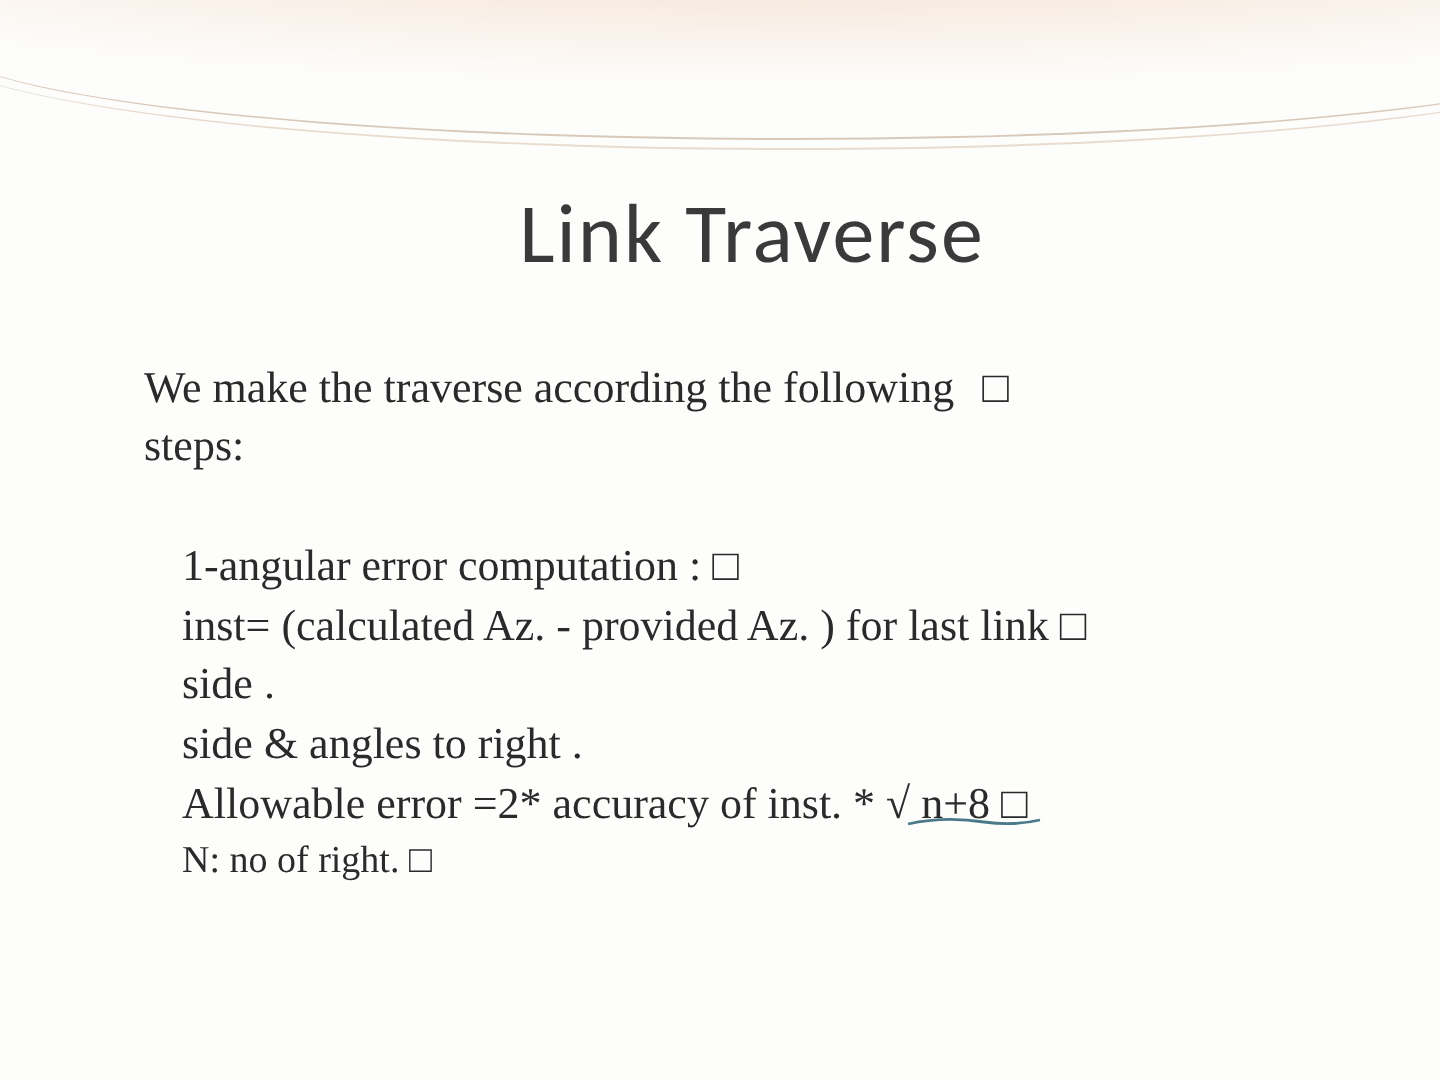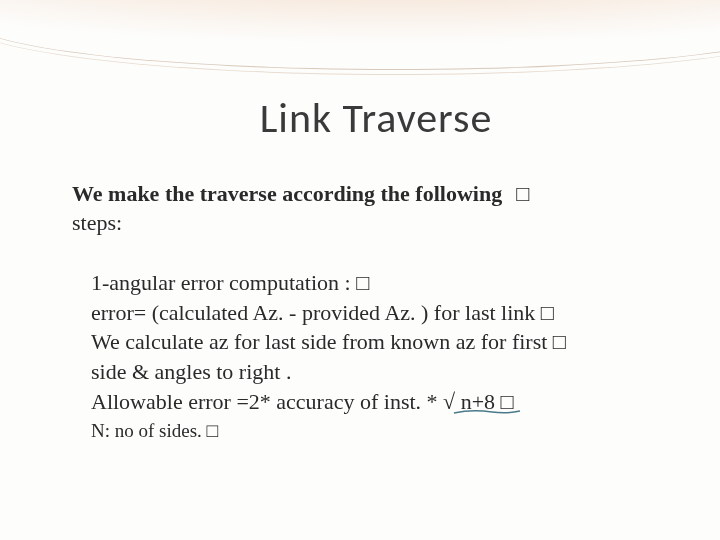--- a/index.html
+++ b/index.html
@@ -50,21 +50,21 @@
   .intro {
     position: absolute;
     top: 180px;
     left: 72px;
     right: 40px;
     font-size: 22px;
     color: #2a2a2a;
     line-height: 1.3;
   }
   .intro-line1 { display: flex; }
-  .intro-text1 { flex: 0 0 auto; font-weight: bold; }
+  .intro-text1 { flex: 0 0 auto; }
   .intro-box { margin-left: 14px; font-family: sans-serif; }
   .intro-line2 { padding-right: 118px; }
   .body-text {
     position: absolute;
     top: 268px;
     left: 46px;
     right: 40px;
     font-size: 22px;
     color: #2a2a2a;
     line-height: 1.35;
@@ -95,24 +95,24 @@
 <div class="intro">
   <div class="intro-line1">
     <span class="intro-text1">We  make the traverse  according  the  following</span>
     <span class="intro-box sq">□</span>
   </div>
   <div class="intro-line2">steps:</div>
 </div>
 
 <div class="body-text">
   <span class="row">1-angular  error  computation :  □</span>
-  <span class="row"> error=  (calculated  Az. -  provided Az. ) for  last  link   □</span>
-  <span class="row">We calculate az for  last side from  known az for first   □</span>
+  <span class="row"> inst=  (calculated  Az. -  provided Az. ) for  last  link   □</span>
+  <span class="row">side .</span>
   <span class="row">side  &amp; angles to right .</span>
   <span class="row">Allowable  error =2* accuracy of inst. * √ n+8  □</span>
-  <span class="row last-row">N: no of sides.  □</span>
+  <span class="row last-row">N: no of right.  □</span>
 </div>
 
 <div class="underline-mark">
   <svg viewBox="0 0 70 10">
     <path d="M2 5 Q 20 1 40 4 Q 55 6 68 3" stroke="#4a7a8a" stroke-width="1.4" fill="none"></path>
   </svg>
 </div>
 
 </body></html>

